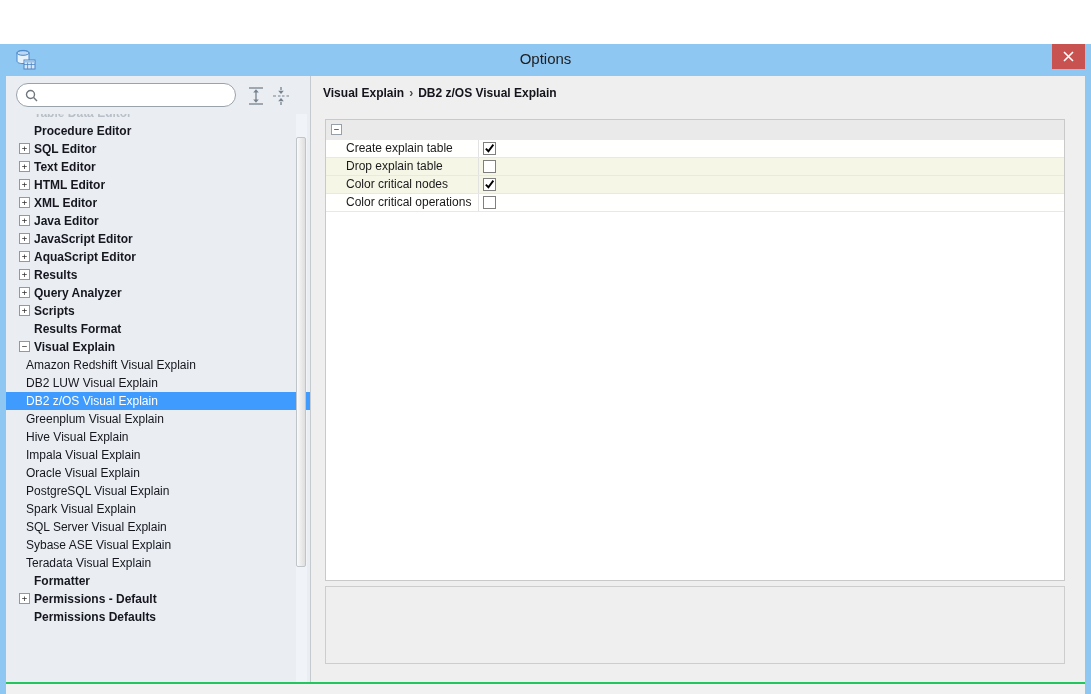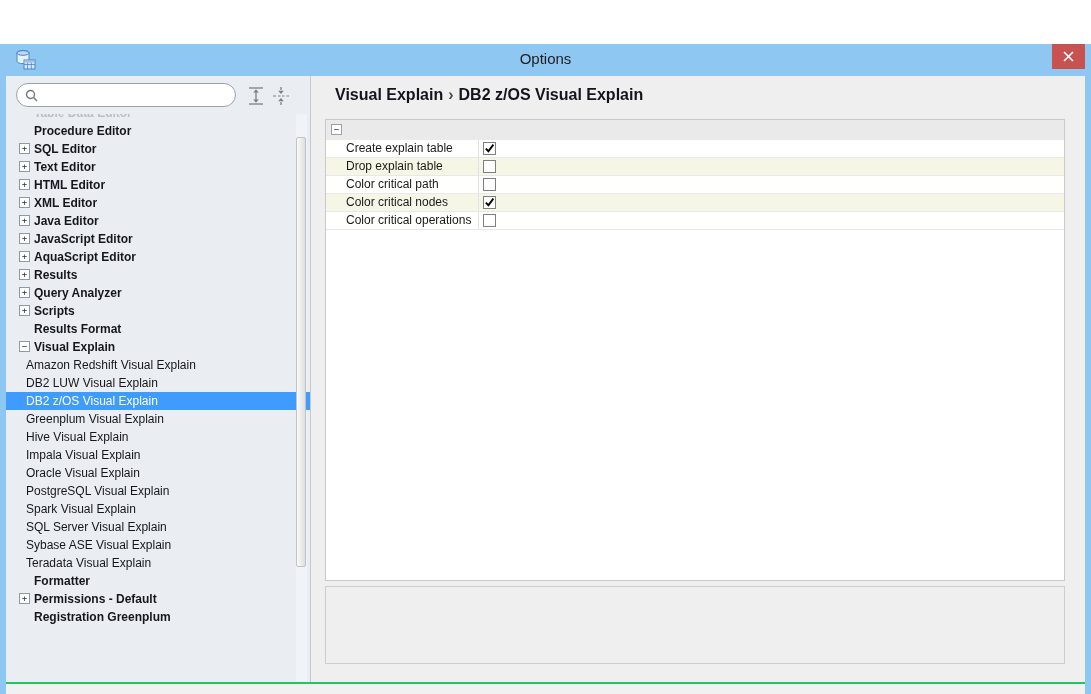--- a/index.html
+++ b/index.html
@@ -78,21 +78,21 @@
   .titem.clipped .tlabel { color:#b9bfc7; }
   .toggle {
     position:absolute; left:13px; top:3px; width:11px; height:11px;
     border:1px solid #8d99a5; background:#fff;
     font-size:9px; line-height:9px; text-align:center; color:#333;
     font-family:"DejaVu Sans Mono", monospace; cursor:pointer;
   }
 
   
   .content { position:relative; flex:1; background:var(--content-bg,#efefef); }
-  .breadcrumb { position:absolute; left:24px; top:10px; font-size:16px; font-weight:bold; color:#14141c; }
+  .breadcrumb { position:absolute; left:12px; top:10px; font-size:12px; font-weight:bold; color:#14141c; }
   .crumb-sep { margin:0 5px; color:#4a4a4a; font-weight:bold; }
 
   .panel {
     position:absolute; left:14px; top:43px; width:740px; height:462px;
     background:#ffffff; border:1px solid #c9c9c9;
   }
   .group-header { position:relative; height:20px; background:#eaeaea; }
   .group-toggle {
     position:absolute; left:5px; top:4px; width:11px; height:11px;
     border:1px solid #97a0a8; background:#fff;
@@ -183,21 +183,21 @@
             <div class="titem child"><span class="tlabel">Hive Visual Explain</span></div>
             <div class="titem child"><span class="tlabel">Impala Visual Explain</span></div>
             <div class="titem child"><span class="tlabel">Oracle Visual Explain</span></div>
             <div class="titem child"><span class="tlabel">PostgreSQL Visual Explain</span></div>
             <div class="titem child"><span class="tlabel">Spark Visual Explain</span></div>
             <div class="titem child"><span class="tlabel">SQL Server Visual Explain</span></div>
             <div class="titem child"><span class="tlabel">Sybase ASE Visual Explain</span></div>
             <div class="titem child"><span class="tlabel">Teradata Visual Explain</span></div>
             <div class="titem bold"><span class="tlabel">Formatter</span></div>
             <div class="titem bold"><span class="toggle">+</span><span class="tlabel">Permissions - Default</span></div>
-            <div class="titem bold"><span class="tlabel">Registration Greenplum</span></div>
+            <div class="titem bold"><span class="tlabel">Permissions Defaults</span></div>
           </div>
         <div class="scroll-thumb"></div>
 
         <div class="search-row">
           <div class="searchbox">
             <svg width="13" height="13" viewBox="0 0 13 13">
               <circle cx="5.5" cy="5.5" r="4" fill="none" stroke="#6e767e" stroke-width="1.4"></circle>
               <line x1="8.6" y1="8.6" x2="12" y2="12" stroke="#6e767e" stroke-width="1.4"></line>
             </svg>
             <input type="text" placeholder="" style="">
@@ -242,26 +242,20 @@
                     </svg>
                   </div>
                 </div>
               </div>
               <div class="orow alt">
                 <div class="olabel">Drop explain table</div>
                 <div class="ocell">
                   <div class="checkbox"></div>
                 </div>
               </div>
-              <div class="orow">
-                <div class="olabel">Color critical path</div>
-                <div class="ocell">
-                  <div class="checkbox"></div>
-                </div>
-              </div>
               <div class="orow alt">
                 <div class="olabel">Color critical nodes</div>
                 <div class="ocell">
                   <div class="checkbox checked">
                     <svg viewBox="0 0 12 12">
                       <path d="M2 6.2 L4.8 9 L10.2 1.8" fill="none" stroke="#000" stroke-width="2.1"></path>
                     </svg>
                   </div>
                 </div>
               </div>

